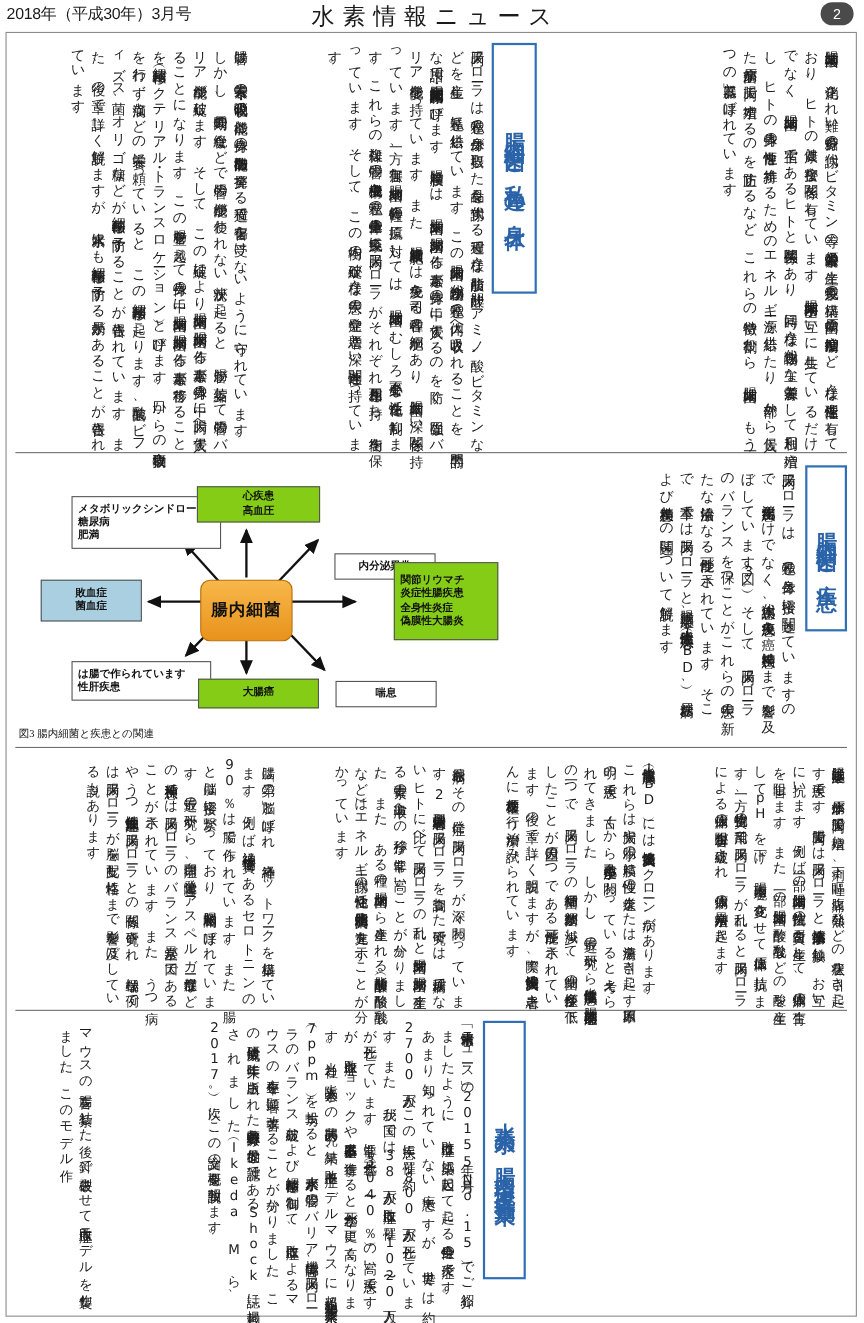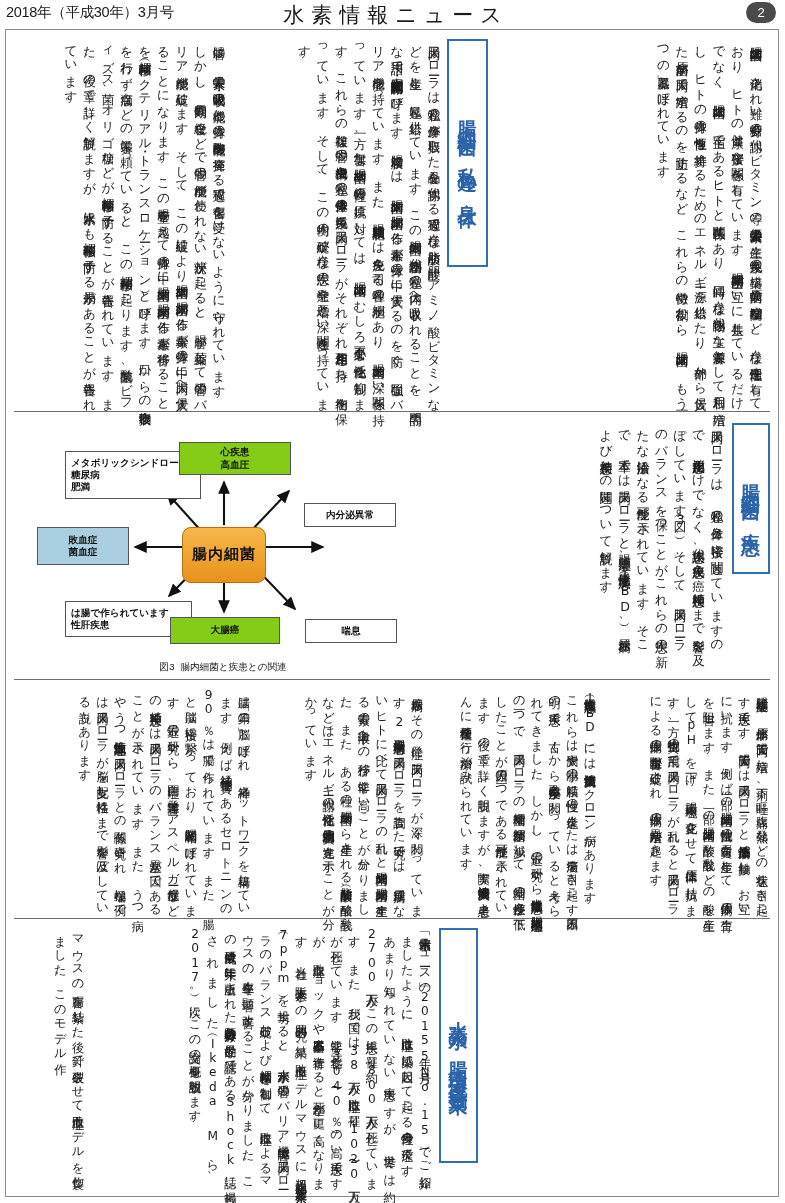--- a/index.html
+++ b/index.html
@@ -143,22 +143,22 @@
     border: 1.6px solid #b9700c;
     border-radius: 9px;
     font-size: 15px;
     letter-spacing: 1px;
     color: #111;
   }
   #figure-caption {
     position: absolute;
     left: 0; top: 232px;
     width: 412px;
-    text-align: center;
-    font-family: Liberation Mono, monospace;
+    text-align: left;
+    font-family: Liberation Serif, serif;
     font-size: 9.6px;
     color: #111;
   }
   #arrows { position: absolute; left: 0; top: 0; width: 412px; height: 232px; }
 </style>
 </head>
 <body>
 
 <div id="masthead">
   <div id="issue-date">2018年（平成30年）3月号</div>
@@ -214,25 +214,29 @@
   肥満</div>
 
     <div class="dbox center-align yellow" style="left:162px; top:13px; width:112px; height:33px; white-space:pre-line;">心疾患
 高血圧</div>
 
     <div class="dbox center-align" style="left:287px; top:34px; width:92px; height:24px; white-space:pre-line;margin-top:40px;">内分泌異常</div>
 
     <div class="dbox center-align blue" style="left:20px; top:98px; width:92px; height:38px; white-space:pre-line;text-align:right;">敗血症
 菌血症</div>
 
+    <div class="dbox left-align yellow" style="left:313px; top:82px; width:95px; height:71px; white-space:pre-line;">関節リウマチ
+炎症性腸疾患
+全身性炎症
+偽膜性大腸炎</div>
 
     <div class="dbox left-align" style="left:20px; top:172px; width:127px; height:36px; white-space:pre-line;">は腸で作られています
 性肝疾患</div>
 
-    <div class="dbox center-align yellow" style="left:153px; top:188px; width:110px; height:27px; white-space:pre-line;">大腸癌</div>
+    <div class="dbox center-align yellow" style="left:163px; top:188px; width:110px; height:27px; white-space:pre-line;">大腸癌</div>
 
     <div class="dbox center-align" style="left:288px; top:190px; width:92px; height:24px; white-space:pre-line;">喘息</div>
 
     <div class="dbox hub center-align" style="left:165px; top:98px; width:84px; height:56px;">腸内細菌</div>
 
     <div id="figure-caption">図3 腸内細菌と疾患との関連</div>
   </div>
 
   <div class="vtext small" style="left:597px; top:658px; width:167px; height:222px;">腸管感染症は、病原体が腸管内で増殖し、下痢、嘔吐、腹痛、発熱などの症状を引き起こす疾患です。腸管内では腸内フローラと感染性病原体が接触し、お互いに抗います。例えば一部の腸内細菌は抗菌性の蛋白質を産生して、病原体の生育を阻害します。また、一部の腸内細菌は酢酸、乳酸などの酸を産生してpHを下げ、腸内環境を変化させて病原体に拮抗します。一方、抗生物質の乱用で腸内フローラが乱れると腸内フローラによる病原体の生育阻害が破綻され、病原体の異常増殖が起きます。</div>
 

